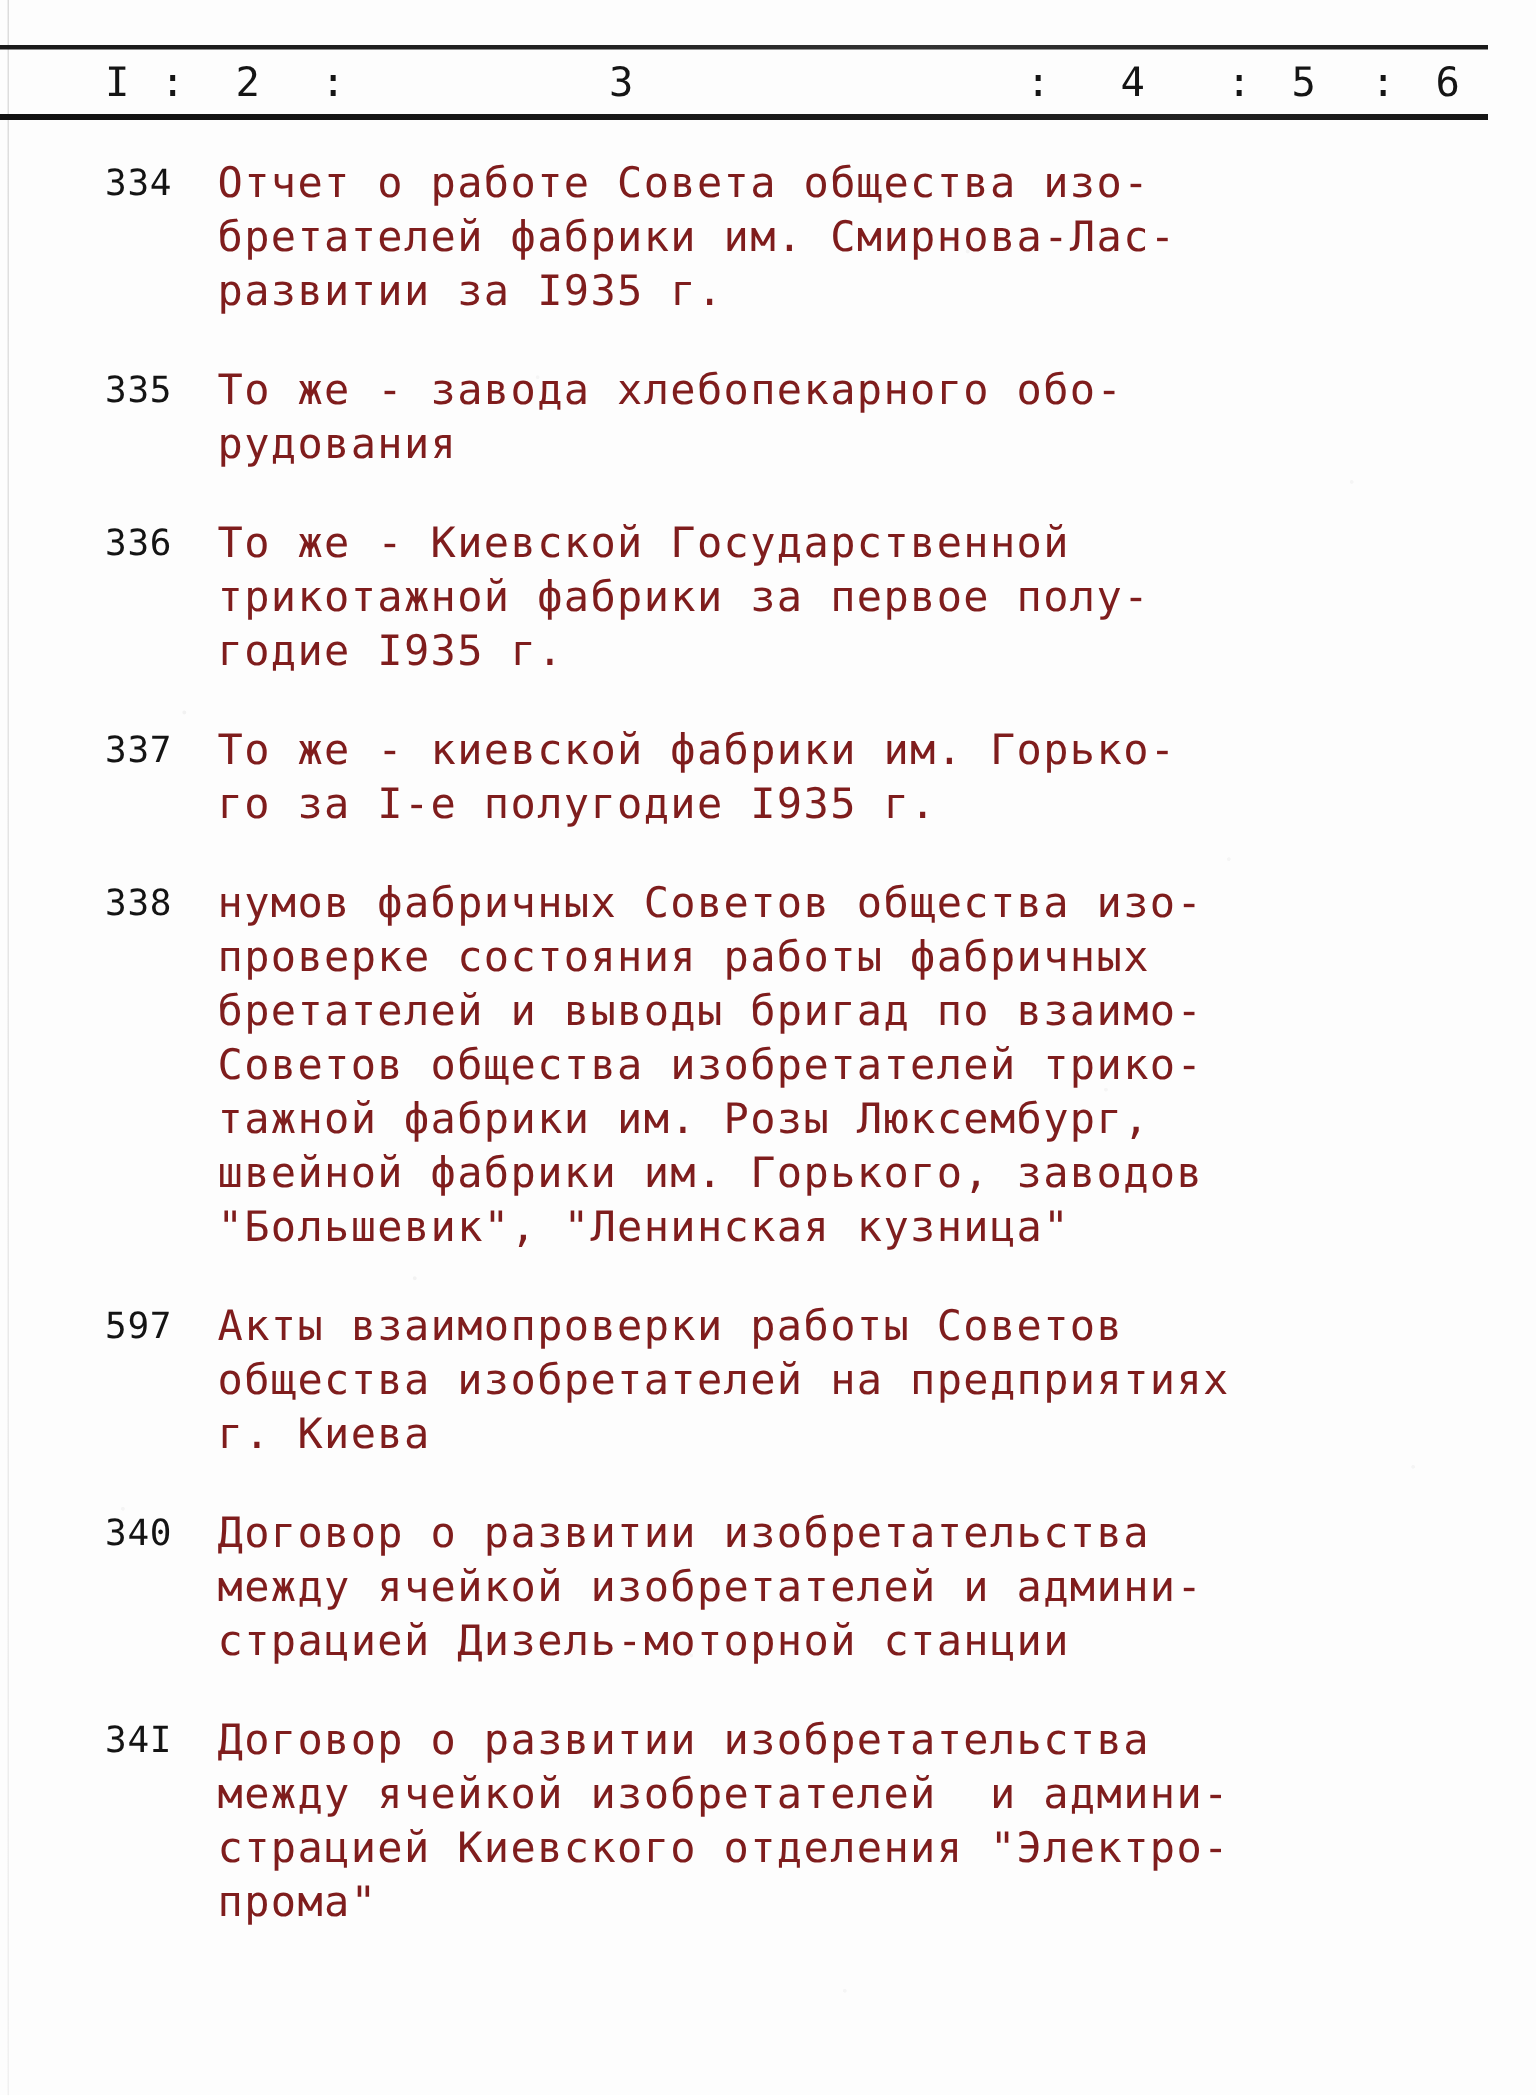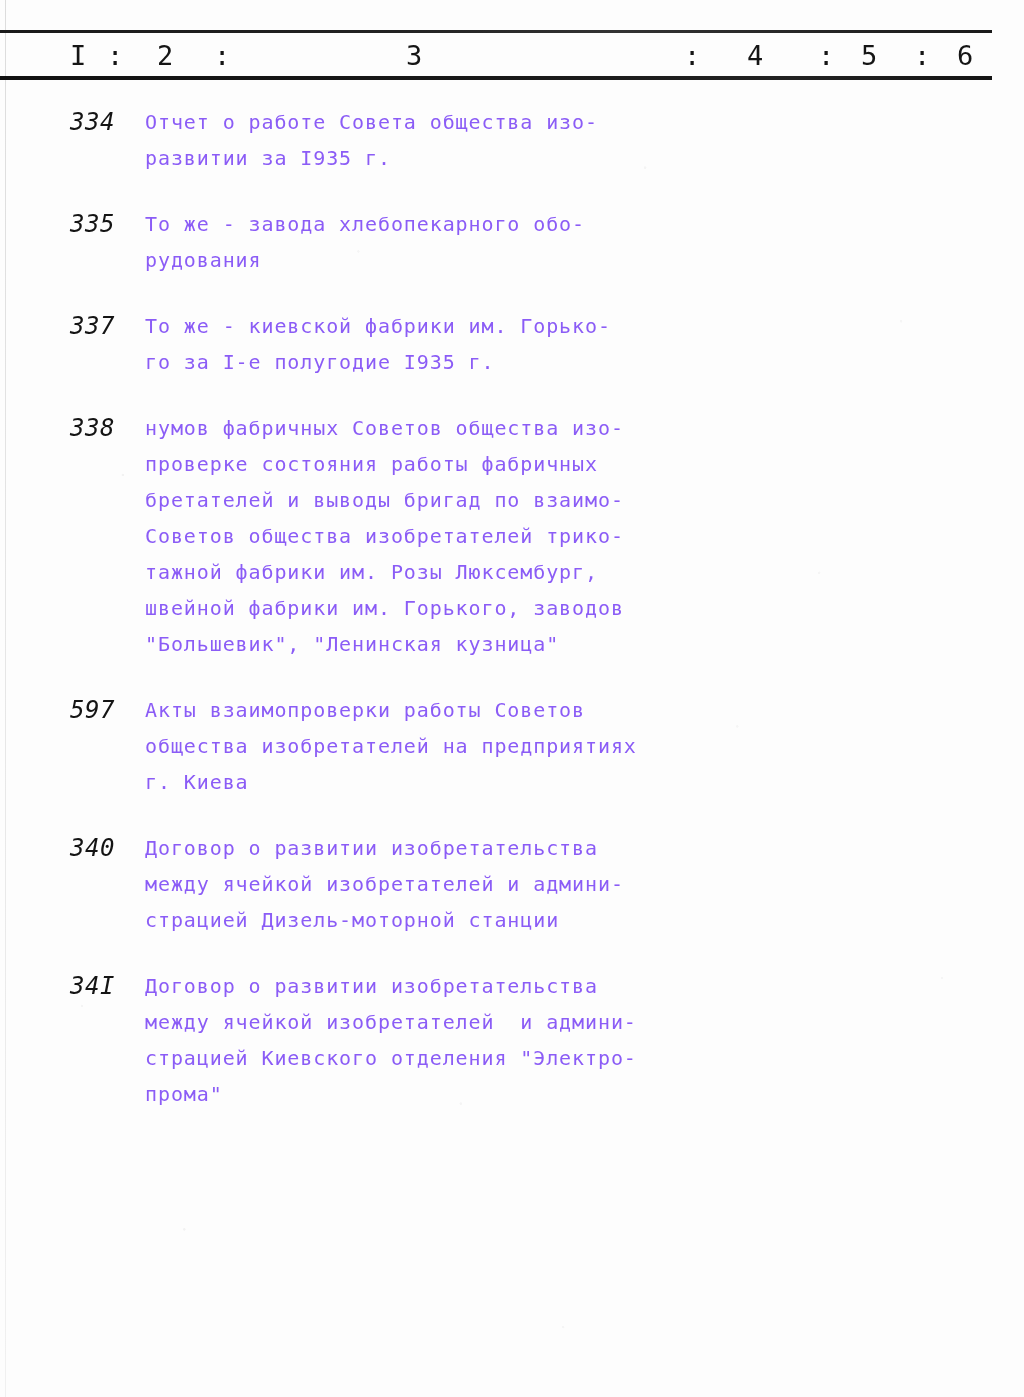--- a/index.html
+++ b/index.html
@@ -99,31 +99,30 @@
   .entry-num {
     width: 145px;
     flex: 0 0 145px;
     text-align: left;
     padding-left: 70px;
     box-sizing: border-box;
     font-size: 24px;
     line-height: 36px;
     letter-spacing: 0.5px;
     color: #141414;
-    font-style: italic;
   }
   .entry-text {
     flex: 1 1 auto;
     padding-left: 0;
   }
   .entry-line {
-    font-size: 20px;
+    font-size: 28px;
     line-height: 36px;
     letter-spacing: 0.9px;
-    color: #8b5cf6;
+    color: #7f1d1d;
     white-space: pre;
   }
 </style>
 </head>
 <body>
 
 <div class="page">
 
   <div class="paper-grain"></div>
   <div class="left-margin-line"></div>
@@ -143,28 +142,37 @@
     <span class="cell" style="left:861px;">5</span>
     <span class="cell" style="left:914px;">:</span>
     <span class="cell" style="left:957px;">6</span>
   </div>
 
   <div class="entries" id="entries-container">
       <div class="entry">
         <div class="entry-num">334</div>
         <div class="entry-text">
           <div class="entry-line">Отчет о работе Совета общества изо-</div>
+          <div class="entry-line">бретателей фабрики им. Смирнова-Лас-</div>
           <div class="entry-line">развитии за I935 г.</div>
         </div>
       </div>
       <div class="entry">
         <div class="entry-num">335</div>
         <div class="entry-text">
           <div class="entry-line">То же - завода хлебопекарного обо-</div>
           <div class="entry-line">рудования</div>
+        </div>
+      </div>
+      <div class="entry">
+        <div class="entry-num">336</div>
+        <div class="entry-text">
+          <div class="entry-line">То же - Киевской Государственной</div>
+          <div class="entry-line">трикотажной фабрики за первое полу-</div>
+          <div class="entry-line">годие I935 г.</div>
         </div>
       </div>
       <div class="entry">
         <div class="entry-num">337</div>
         <div class="entry-text">
           <div class="entry-line">То же - киевской фабрики им. Горько-</div>
           <div class="entry-line">го за I-е полугодие I935 г.</div>
         </div>
       </div>
       <div class="entry">

